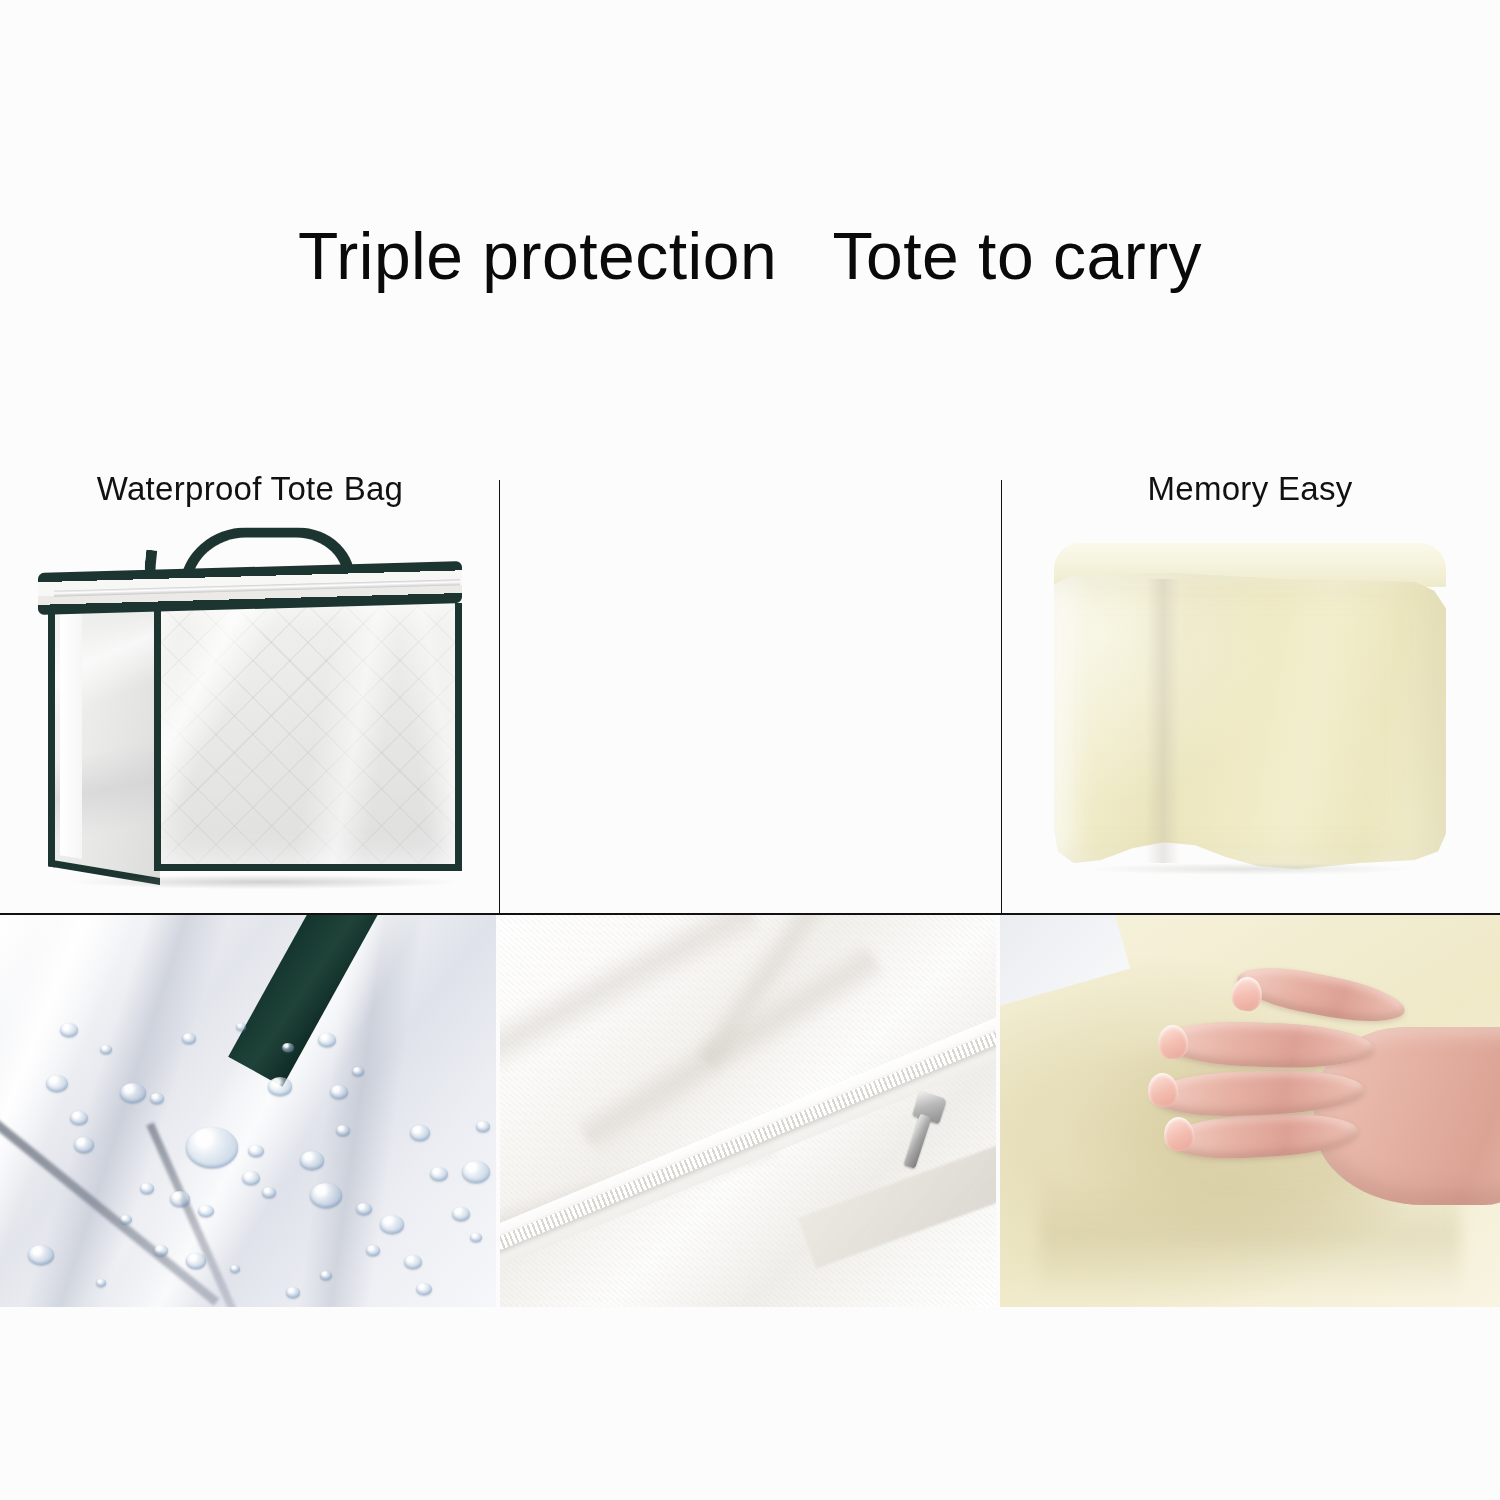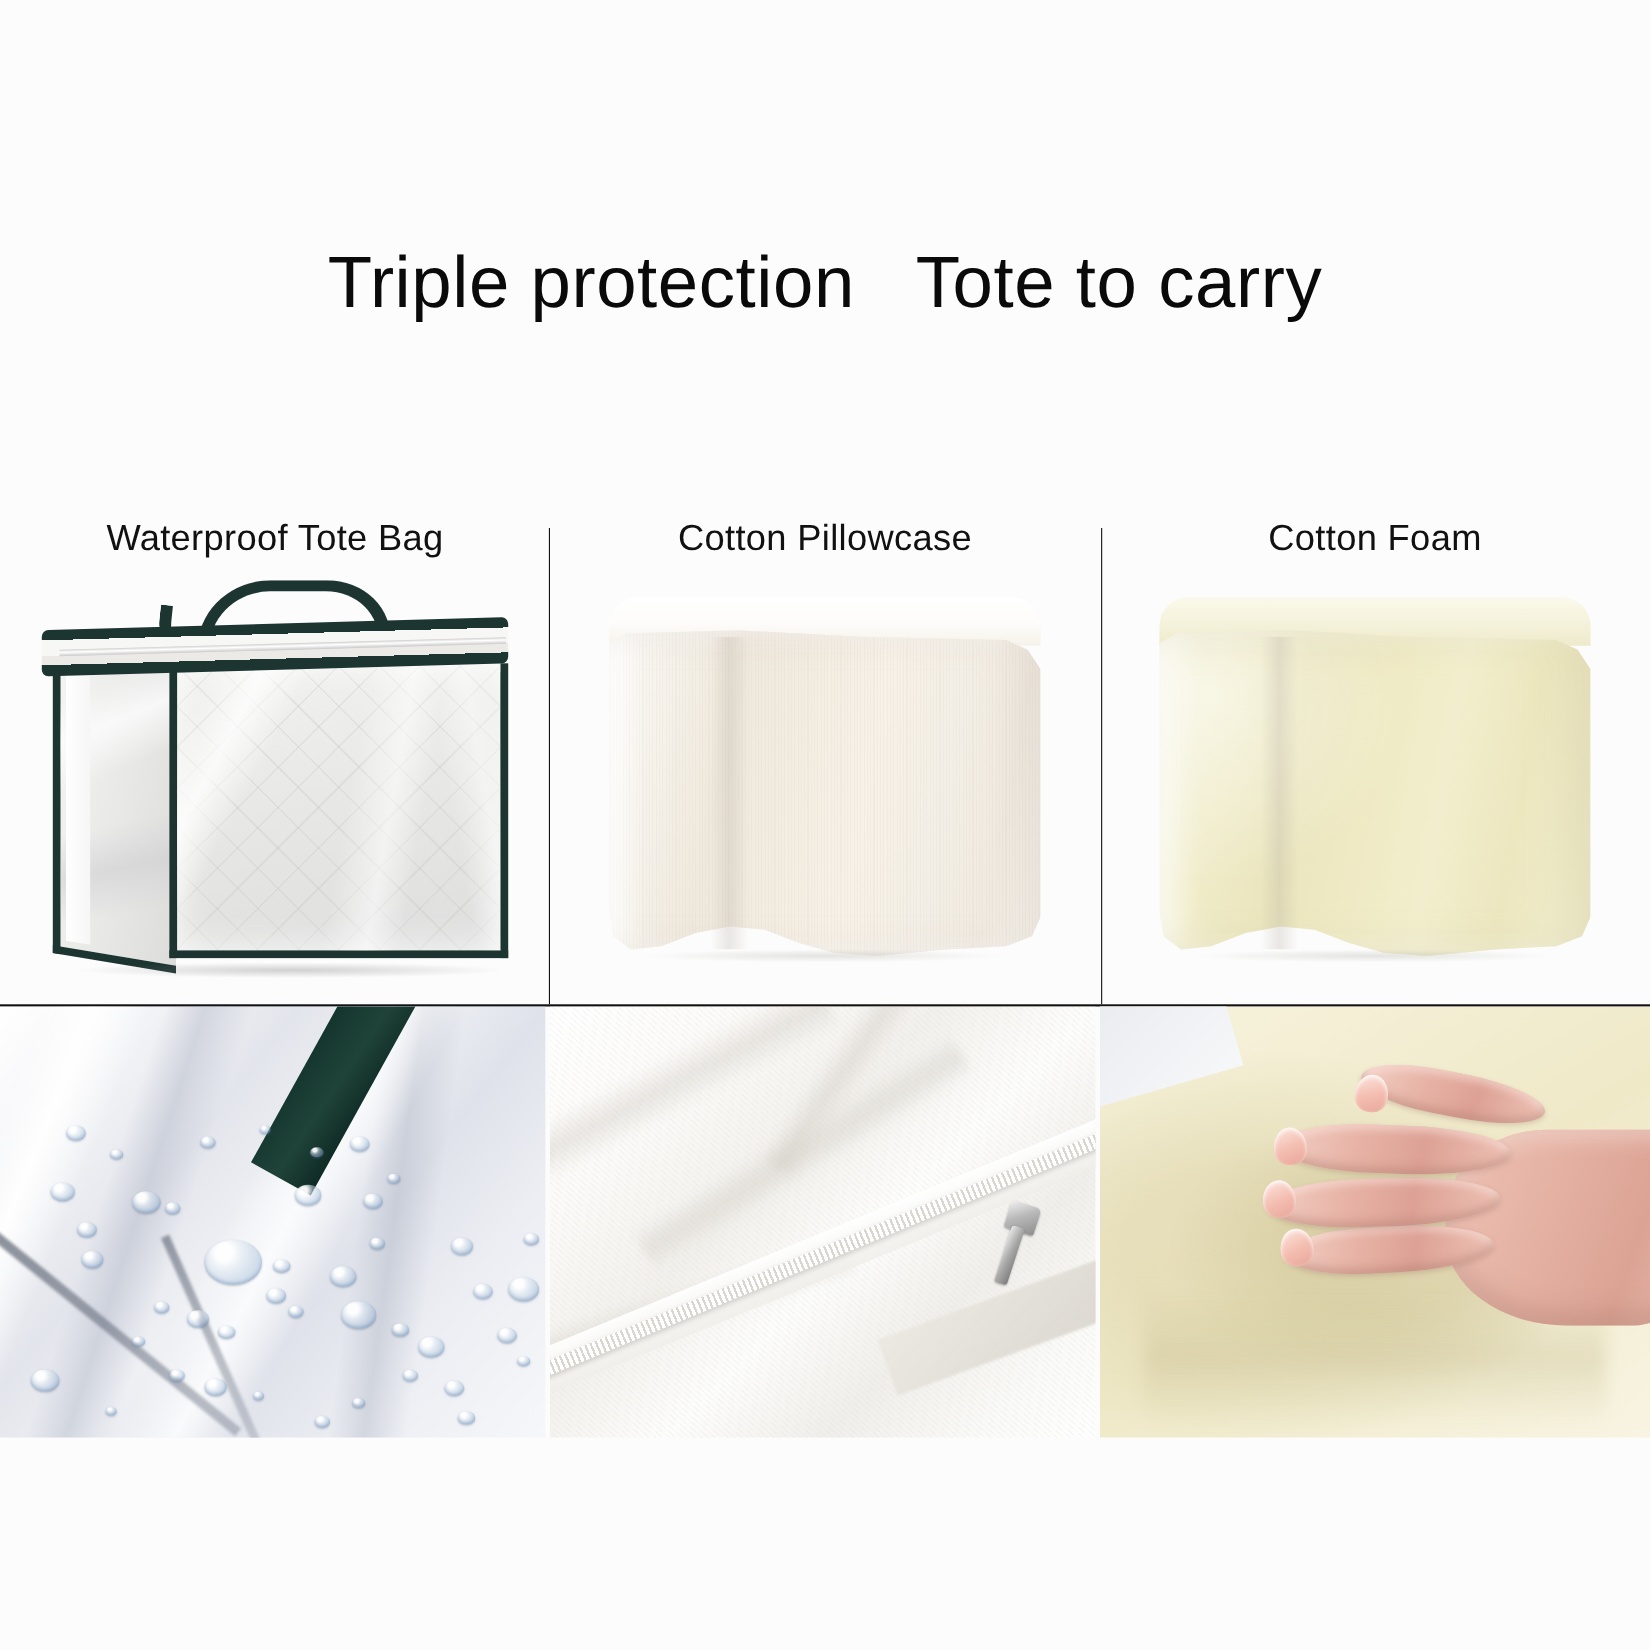--- a/index.html
+++ b/index.html
@@ -442,38 +442,23 @@
         <div class="tote-front">
           <div class="tote-front-gloss"></div>
         </div>
         <div class="tote-lid"></div>
         <div class="tote-zip"></div>
         <div class="tote-shadow"></div>
       </div>
     </div>
   </div>
 
-  <div class="col c1">
-    <div class="col-label">Cotton Pillowcase</div>
-
-    <div class="stage">
-      <div class="cushion pc">
-        <div class="top"></div>
-        <div class="body">
-          <div class="wave-shape"></div>
-          <div class="pc-edge"></div>
-          <div class="crease"></div>
-        </div>
-        <div class="cushion-shadow"></div>
-      </div>
-    </div>
-  </div>
 
   <div class="col c2">
-    <div class="col-label">Cotton Foam</div>
+    <div class="col-label">Memory Easy</div>
 
     <div class="stage">
       <div class="cushion mf">
         <div class="top"></div>
         <div class="body">
           <div class="wave-shape"></div>
           <div class="mf-edge"></div>
           <div class="crease"></div>
         </div>
         <div class="cushion-shadow"></div>

